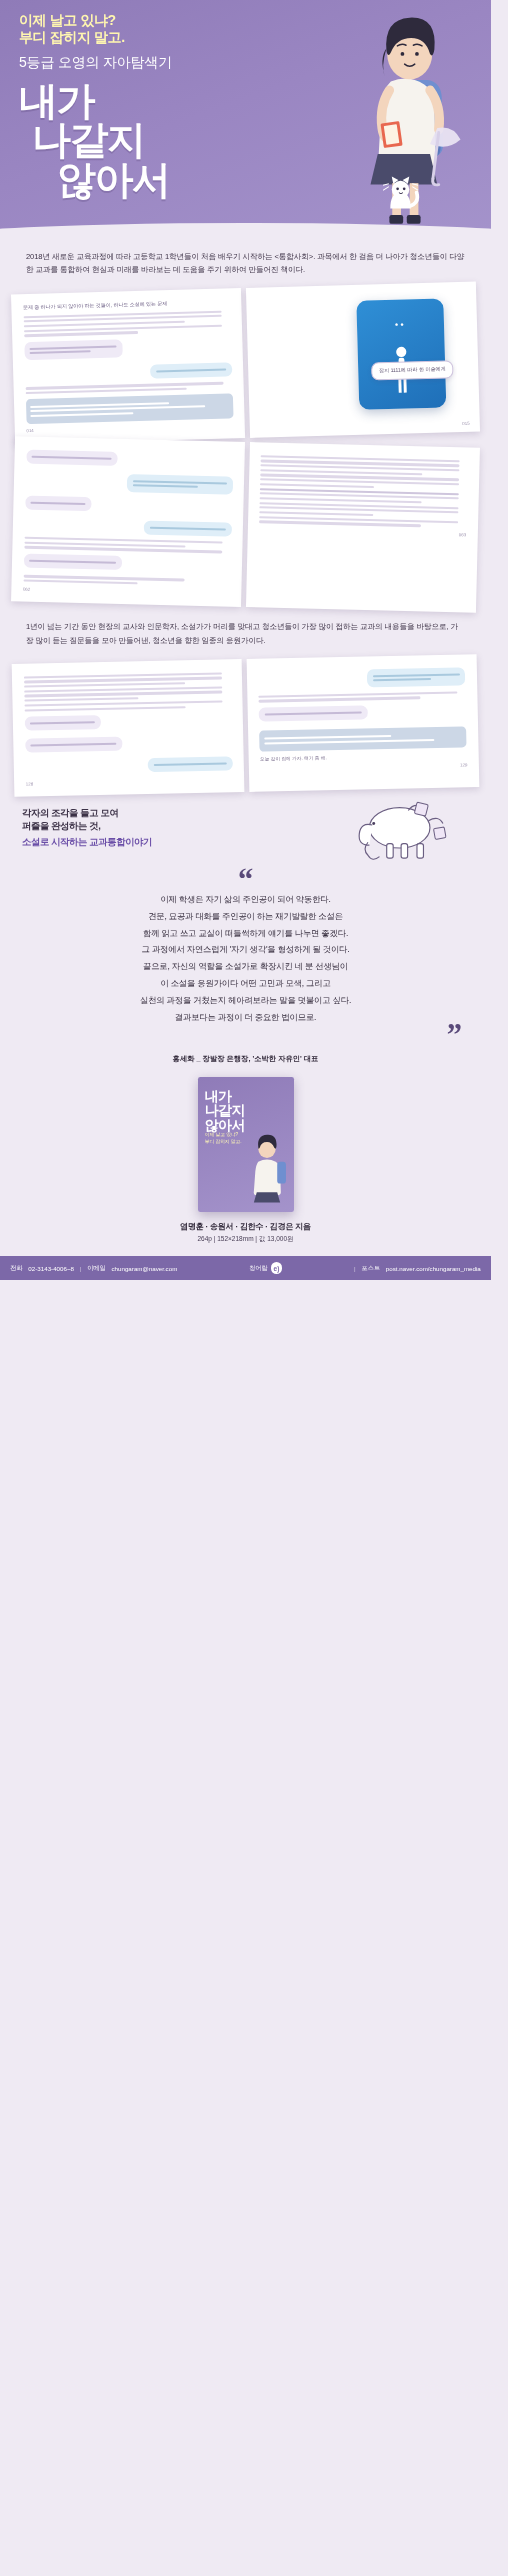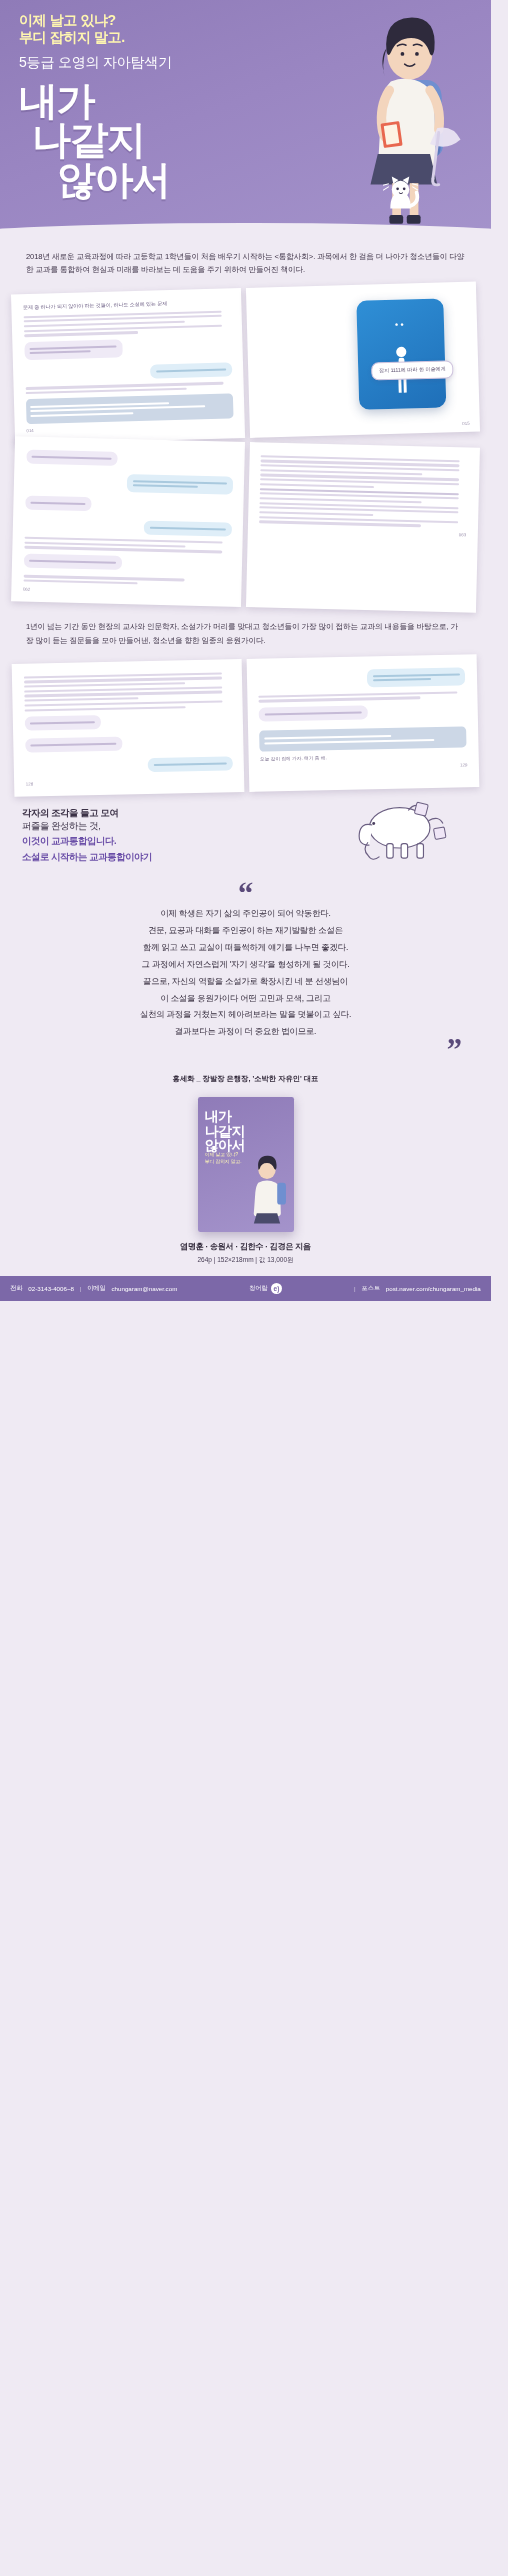--- a/index.html
+++ b/index.html
@@ -108,31 +108,31 @@
     background:#fff; border:0.7px solid #cfc4de; border-radius:7.3px;
     padding:4.4px 6.5px; font-size:5.1px; color:#5d5170; line-height:1.5;
     box-shadow:0 1.5px 4.4px rgba(80,60,110,0.15);
   }
 
   
   .band {
     position:relative; padding:13px 22px 8.7px 22px; text-align:left;
   }
   .band-l1 { font-size:9.4px; font-weight:bold; color:#3b3146; letter-spacing:-0.4px; }
-  .band-l2 { font-size:9.4px; font-weight:normal; color:#3b3146; letter-spacing:-0.4px; }
+  .band-l2 { font-size:9.4px; font-weight:bold; color:#3b3146; letter-spacing:-0.4px; }
   .band-l3 { font-size:9.4px; font-weight:bold; color:#6b4fa8; margin-top:1.5px; letter-spacing:-0.4px;}
   .band-l4 { font-size:9.4px; font-weight:bold; color:#6b4fa8; margin-top:2.9px; letter-spacing:-0.4px;}
   .elephant { position:absolute; right:29px; top:4.4px; }
 
   
   .quote-wrap { padding:11.6px 29px 4.4px 29px; text-align:center; }
   .qmark { font-size:30.5px; color:#5a4a7a; font-weight:bold; line-height:0.7; font-family:"Liberation Serif", serif;}
   .qmark.close { text-align:right; display:block; }
   .quote-body { font-size:8.4px; line-height:2.0; color:#32293a; letter-spacing:-0.2px; }
-  .quote-author { margin-top:13px; font-size:7.3px; font-weight:bold; color:#32293a; }
+  .quote-author { margin-top:7px; font-size:7.3px; font-weight:bold; color:#32293a; }
 
   
   .cover-area{ text-align:center; padding:8.7px 0 4.4px 0; }
   .cover{
     width:96px; height:135px; margin:0 auto;
     background:linear-gradient(160deg,#8f7bb8,#a493cb);
     border-radius:2.2px; position:relative; box-shadow:0 3.6px 10.2px rgba(70,50,100,0.3);
     overflow:hidden;
   }
   .cover .ct{
@@ -368,21 +368,20 @@
         <rect x="76" y="62" width="9" height="20" rx="3" fill="#fff" stroke="#6b5f82" stroke-width="1.6"></rect>
         <rect x="98" y="62" width="9" height="20" rx="3" fill="#fff" stroke="#6b5f82" stroke-width="1.6"></rect>
         <path d="M114 30 q14 -8 20 4" fill="none" stroke="#6b5f82" stroke-width="1.6"></path>
         <path d="M86 16 q8 -12 22 -4" fill="none" stroke="#6b5f82" stroke-width="1.6"></path>
         <rect x="96" y="6" width="16" height="16" rx="2" fill="#efe6f6" stroke="#6b5f82" stroke-width="1.4" transform="rotate(14 104 14)"></rect>
         <rect x="122" y="40" width="15" height="15" rx="2" fill="#efe6f6" stroke="#6b5f82" stroke-width="1.4" transform="rotate(-10 129 47)"></rect>
       </svg>
     </div>
     <div class="band-l1">각자의 조각을 들고 모여</div>
     <div class="band-l2">퍼즐을 완성하는 것,</div>
-    <div class="band-l3">이것이 교과통합입니다.</div>
     <div class="band-l4">소설로 시작하는 교과통합이야기</div>
   </div>
 
   <div class="quote-wrap">
     <div class="qmark">“</div>
     <div class="quote-body">
       <div>이제 학생은 자기 삶의 주인공이 되어 약동한다.</div>
       <div>견문, 묘공과 대화를 주인공이 하는 재기발랄한 소설은</div>
       <div>함께 읽고 쓰고 교실이 떠들썩하게 얘기를 나누면 좋겠다.</div>
       <div>그 과정에서 자연스럽게 '자기 생각'을 형성하게 될 것이다.</div>

